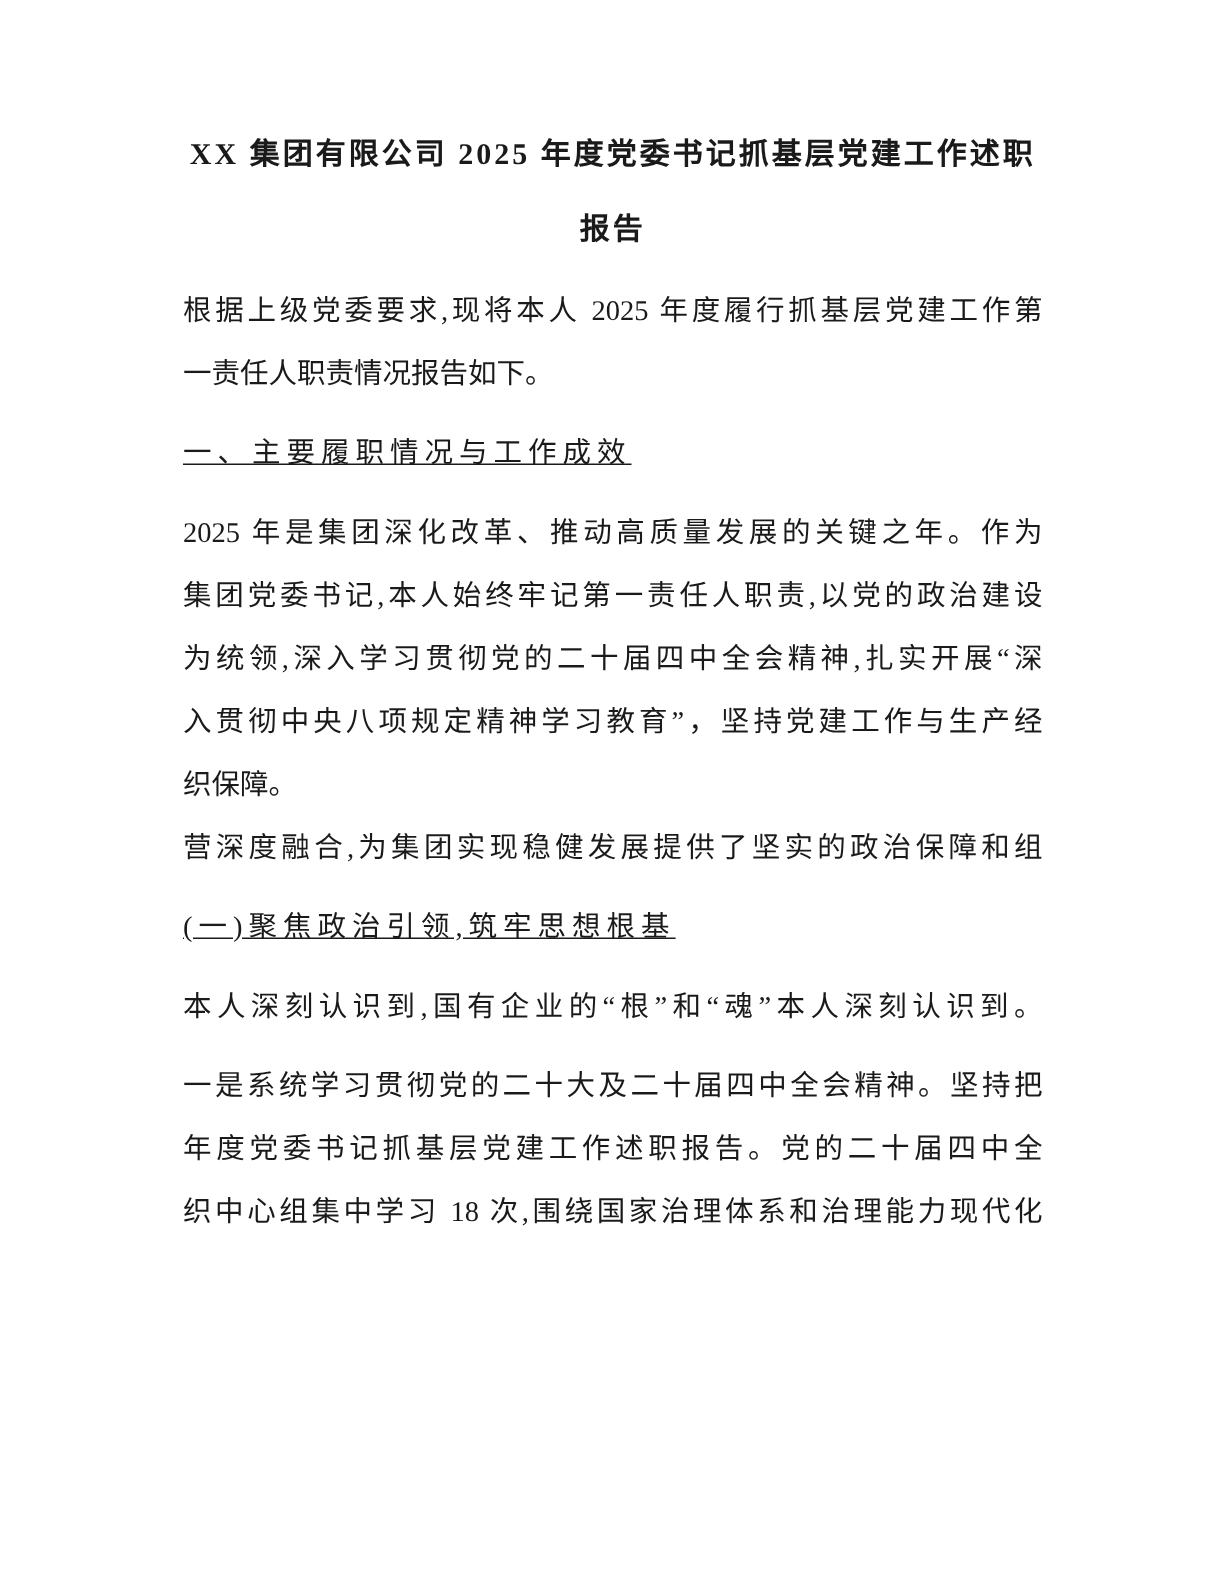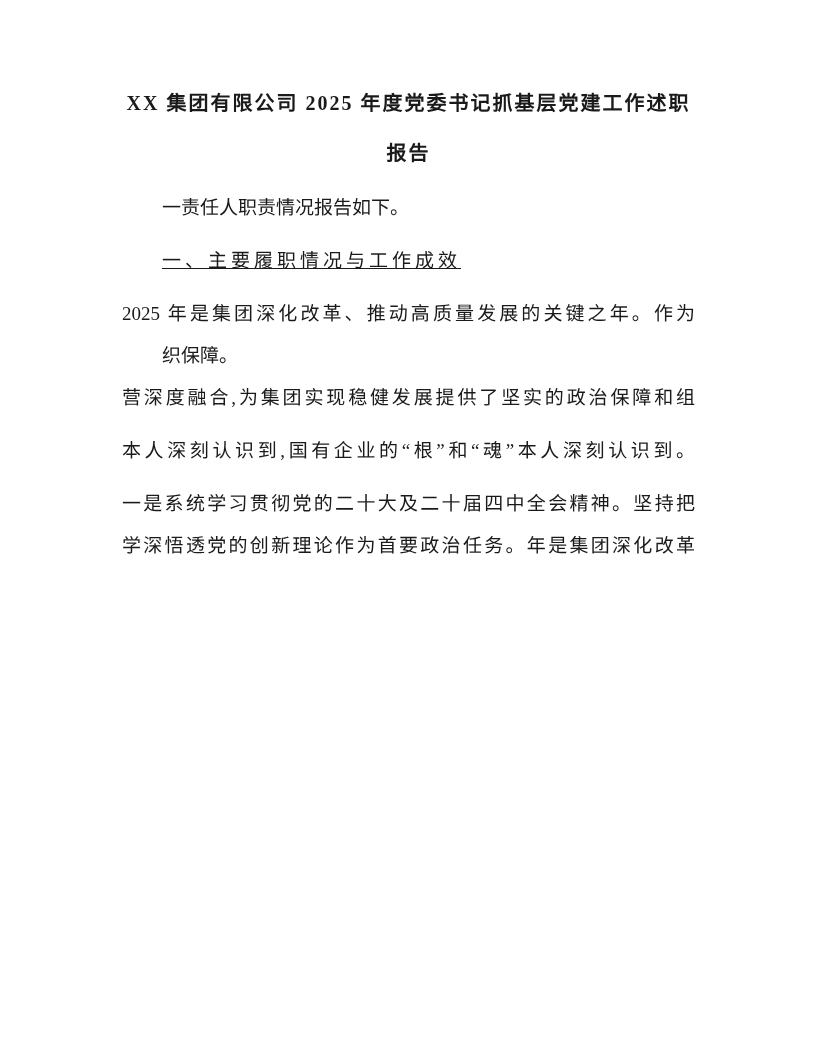--- a/index.html
+++ b/index.html
@@ -44,49 +44,56 @@
   }
   .line {
     display: block;
     text-align: justify;
   }
   .line.fill {
     text-align-last: justify;
   }
   .line.last {
     text-align-last: left;
-    margin-left: 40px;
   }
 </style>
 </head>
 <body>
 
 <div class="page">
 
   <h1 class="doc-title">
     <span class="line">XX 集团有限公司 2025 年度党委书记抓基层党建工作述职报告</span>
   </h1>
 
   <p class="para">
+    <span class="line fill">根据上级党委要求,现将本人 2025 年度履行抓基层党建工作第</span>
     <span class="line last">一责任人职责情况报告如下。</span>
   </p>
 
   <p class="para heading">
     <span class="line last">一、主要履职情况与工作成效</span>
   </p>
 
   <p class="para">
     <span class="line fill">2025 年是集团深化改革、推动高质量发展的关键之年。作为</span>
+    <span class="line fill">集团党委书记,本人始终牢记第一责任人职责,以党的政治建设</span>
+    <span class="line fill">为统领,深入学习贯彻党的二十届四中全会精神,扎实开展“深</span>
+    <span class="line fill">入贯彻中央八项规定精神学习教育”，坚持党建工作与生产经</span>
     <span class="line last">织保障。</span>
     <span class="line fill">营深度融合,为集团实现稳健发展提供了坚实的政治保障和组</span>
   </p>
 
+  <p class="para heading">
+    <span class="line last">(一)聚焦政治引领,筑牢思想根基</span>
+  </p>
 
   <p class="para">
     <span class="line fill">本人深刻认识到,国有企业的“根”和“魂”本人深刻认识到。</span>
   </p>
 
   <p class="para">
     <span class="line fill">一是系统学习贯彻党的二十大及二十届四中全会精神。坚持把</span>
-    <span class="line fill">学深悟透党的创新理论作为首要政治任务。年是集团深化改革</span>
+    <span class="line fill">年度党委书记抓基层党建工作述职报告。党的二十届四中全</span>
+    <span class="line fill">织中心组集中学习 18 次,围绕国家治理体系和治理能力现代化</span>
   </p>
 
 </div>
 
 </body></html>

